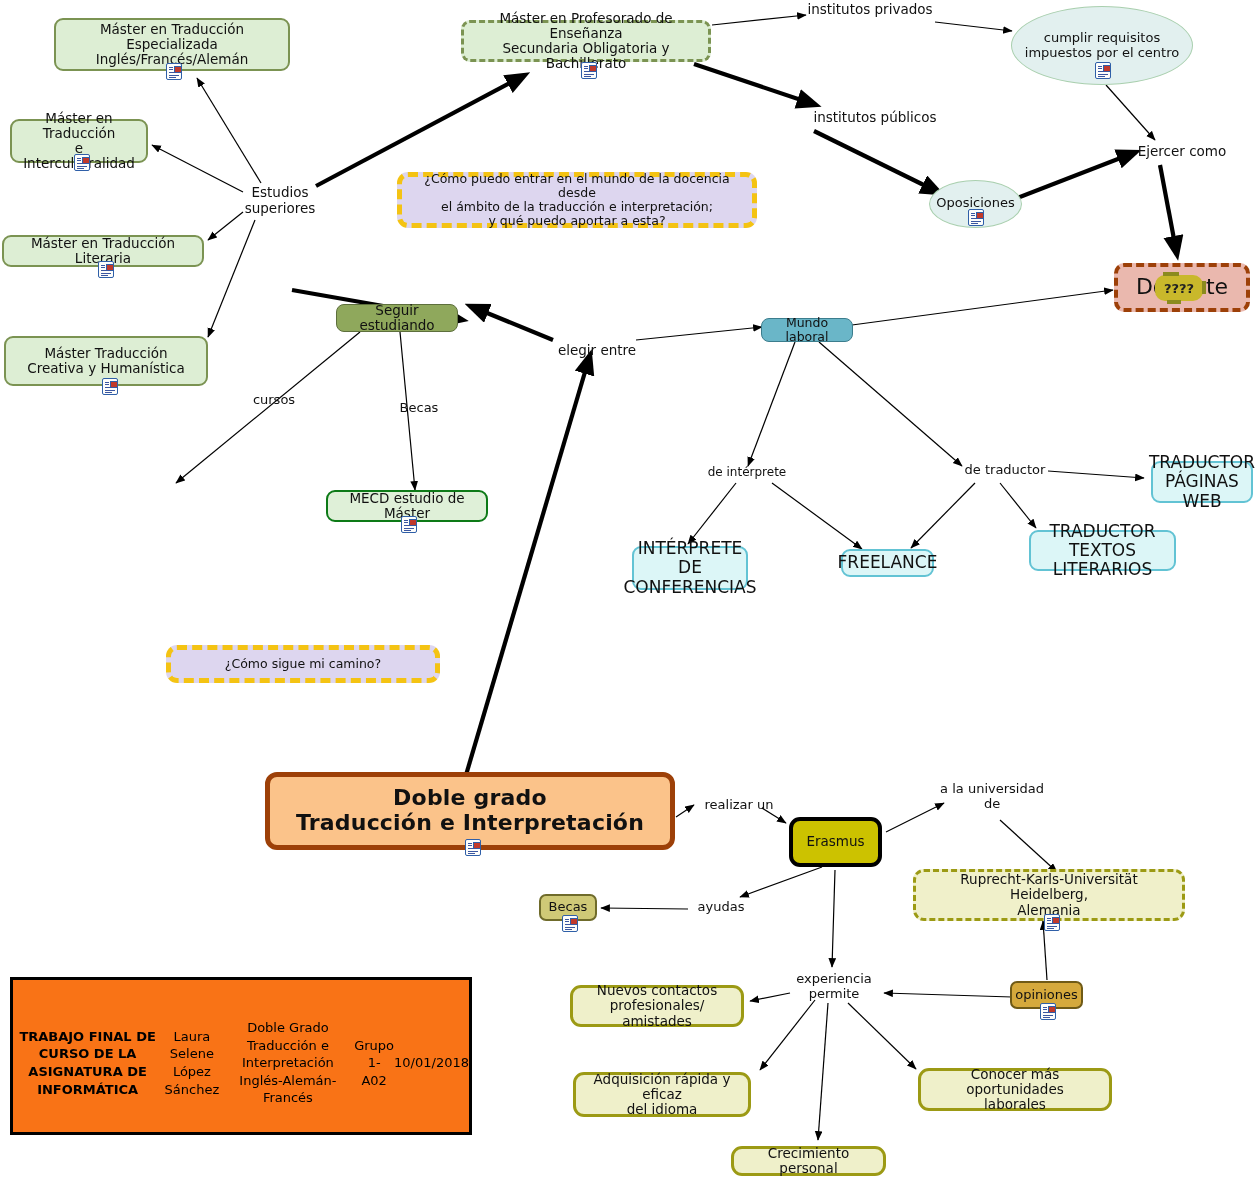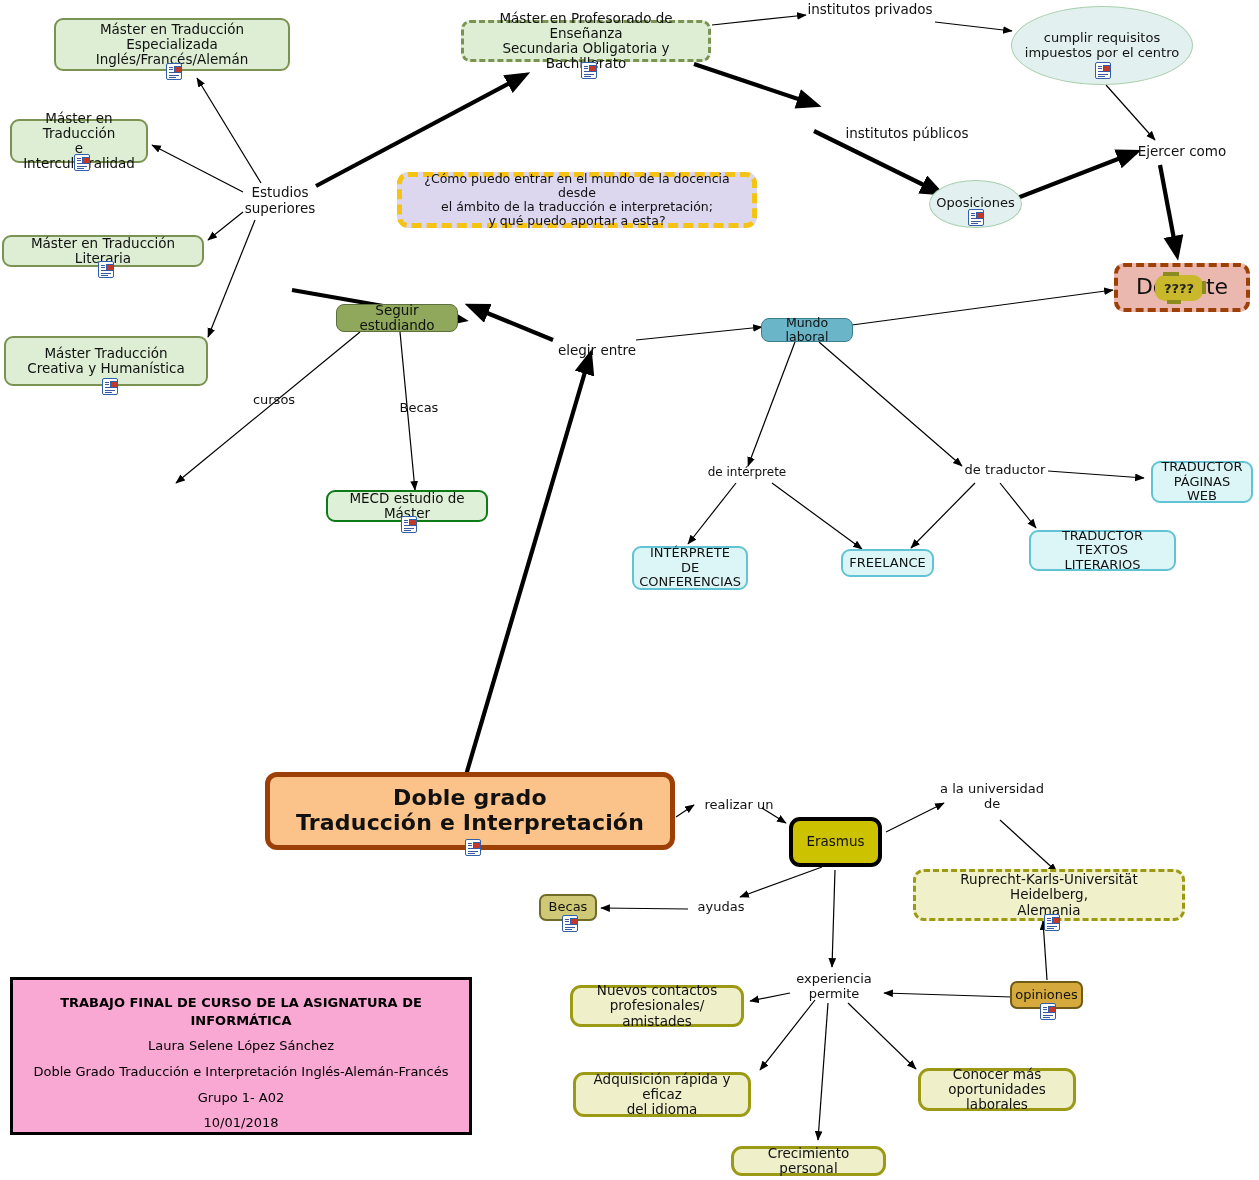--- a/index.html
+++ b/index.html
@@ -20,21 +20,21 @@
             font-size:13.5px;}
   .n-green-strong{background:#dff0d8;border:2.5px solid #0d7a17;border-radius:9px;
             font-size:13.5px;}
   .n-oliveblock{background:#8fa85c;border:1.5px solid #5d6f3c;border-radius:8px;
             font-size:13.5px;}
   .n-ellipse{background:#e2f0ef;border:1.5px solid #a9cfae;border-radius:50%;
             font-size:13px;}
   .n-teal{background:#6ab6c8;border:1.5px solid #3b7d8d;border-radius:8px;
             font-size:12.5px;}
   .n-cyan{background:#dcf6f7;border:2px solid #62c3d4;border-radius:9px;
-            font-size:13px;}
+            font-size:17px;}
   .n-question{background:#ddd6ef;border:5px dashed #f4c313;border-radius:11px;
             font-size:12.5px;}
   .n-main{background:#fbc38a;border:5px solid #9d4008;border-radius:12px;
             font-size:22px;font-weight:bold;letter-spacing:.2px;}
   .n-docente{background:#eab8ae;border:4px dashed #9d4008;border-radius:10px;
             font-size:22px;}
   .n-erasmus{background:#ccc200;border:4px solid #000;border-radius:11px;
             font-size:13.5px;}
   .n-khaki{background:#f0f0ca;border:3.5px dashed #9c9a14;border-radius:11px;
             font-size:13.5px;}
@@ -62,22 +62,22 @@
   .res-icon i.l0{left:2px;top:2.5px;width:4px;height:1.4px;}
   .res-icon i.l0b{left:2px;top:5px;width:4px;height:1.4px;}
 
   
   .badge-q{position:absolute;background:#c9b82b;border-radius:10px;
       font-size:13px;font-weight:bold;color:#222;display:flex;
       align-items:center;justify-content:center;}
   .badge-q .tick{position:absolute;background:#8b8b1e;}
 
   
-  .credit{position:absolute;border:3px solid #000;background:#f9a8d4;
-     display:flex;flex-direction:column;align-items:center;justify-content:space-between;
+  .credit{position:absolute;border:3px solid #000;background:#f97316;
+     display:flex;flex-direction:row;align-items:center;justify-content:space-between;
      text-align:center;font-size:13px;line-height:1.35;padding-top:14px;}
   .credit .b{font-weight:bold;font-size:13px;}
 </style>
 </head>
 <body>
 
 <div id="canvas">
 
   <svg class="edges" viewBox="0 0 1259 1180" xmlns="http://www.w3.org/2000/svg">
     <defs>
@@ -212,20 +212,23 @@
         <i class="l3"></i>
     </span>
   </div>
 
   <div class="node n-question" style="left:397px;top:172px;width:360px;height:56px;">
     <span class="txt">¿Cómo puedo entrar en  el mundo de la docencia desde
 el ámbito de la traducción e interpretación;
 y qué  puedo aportar a esta?</span>
   </div>
 
+  <div class="node n-question" style="left:166px;top:645px;width:274px;height:38px;">
+    <span class="txt">¿Cómo sigue mi camino?</span>
+  </div>
 
   <div class="node n-ellipse" style="left:1011px;top:6px;width:182px;height:79px;">
     <span class="txt">cumplir requisitos
 impuestos por el centro</span>
     <span class="res-icon" style="left:83px;top:55px;">
       <i class="l0"></i>
         <i class="l0b"></i>
         <i class="sq"></i>
         <i class="l1"></i>
         <i class="l2"></i>
@@ -356,28 +359,28 @@
 
   <div class="node n-khaki-solid" style="left:570px;top:985px;width:174px;height:42px;">
     <span class="txt">Nuevos contactos
 profesionales/ amistades</span>
   </div>
 
   <div class="node n-khaki-solid" style="left:731px;top:1146px;width:155px;height:30px;">
     <span class="txt">Crecimiento personal</span>
   </div>
 
-  <div class="node n-khaki-solid" style="left:918px;top:1068px;width:158px;height:43px;">
+  <div class="node n-khaki-solid" style="left:918px;top:1068px;width:194px;height:43px;">
     <span class="txt">Conocer más oportunidades
 laborales</span>
   </div>
 
   <div class="label" style="left:806px;top:2px;width:128px;">institutos privados</div>
 
-  <div class="label" style="left:812px;top:126px;width:126px;margin-left:32px;">institutos públicos</div>
+  <div class="label" style="left:812px;top:110px;width:126px;">institutos públicos</div>
 
   <div class="label" style="left:1127px;top:144px;width:110px;">Ejercer como</div>
 
   <div class="label" style="left:233px;top:185px;width:94px;">Estudios
 superiores</div>
 
   <div class="label" style="left:239px;top:393px;width:70px;font-size:13px;">cursos</div>
 
   <div class="label" style="left:388px;top:401px;width:62px;font-size:13px;">Becas</div>
 

